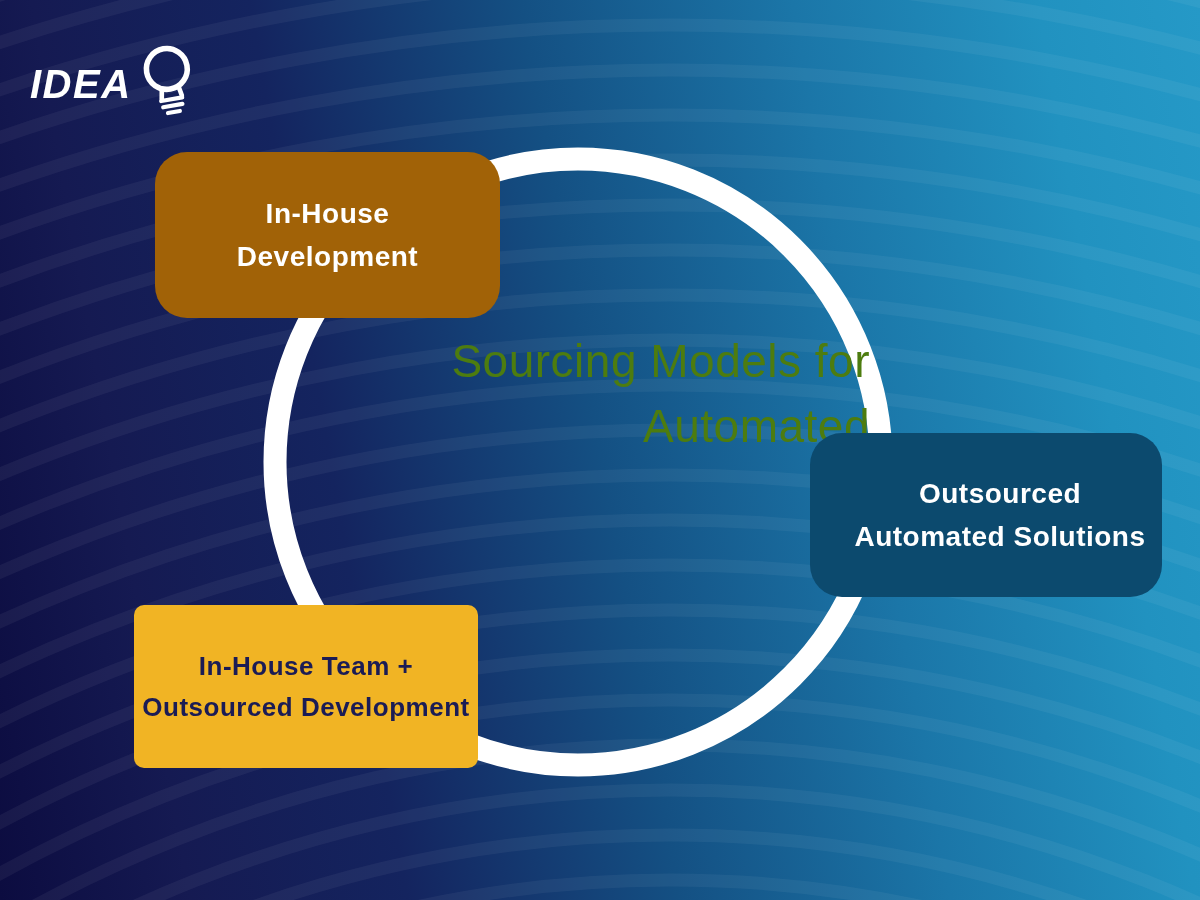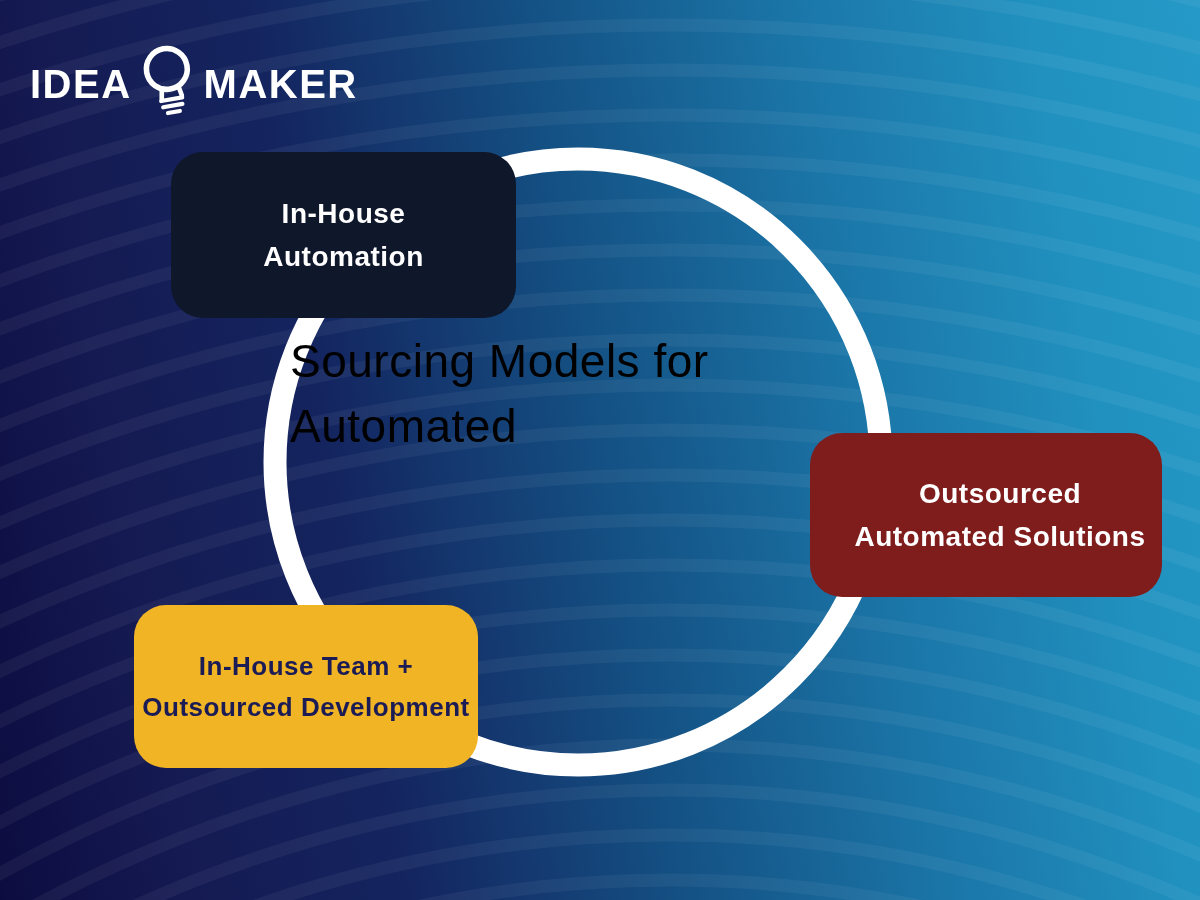--- a/index.html
+++ b/index.html
@@ -21,41 +21,42 @@
   .ring-layer { z-index: 1; }
 
   .logo {
     position: absolute; left: 30px; top: 42px; z-index: 3;
     display: flex; align-items: center; gap: 6px;
     color: #ffffff;
   }
   .logo-word {
     font-weight: bold; font-size: 40px; letter-spacing: 1.5px;
     font-family: "Liberation Sans", sans-serif;
+    font-style: italic;
   }
   .bulb { width: 56px; height: 78px; margin: 0 2px 6px 2px; }
 
   .node {
     position: absolute; z-index: 2;
     border-radius: 32px;
     display: flex; flex-direction: column; justify-content: center; align-items: center;
     text-align: center;
     font-weight: bold; letter-spacing: 0.5px;
     line-height: 1.55;
   }
   .node-0 { left: 155px; top: 152px; width: 345px; height: 166px; font-size: 28px; }
   .node-1 { left: 810px; top: 433px; width: 352px; height: 164px; font-size: 28px; }
-  .node-2 { left: 134px; top: 605px; width: 344px; height: 163px; font-size: 26px; padding: 0 8px; }
+  .node-2 { left: 134px; top: 605px; width: 344px; height: 163px; font-size: 26px; padding: 0 8px; border-radius: 10px; }
   .node-line { display: block; }
 
   .diagram-title {
     position: absolute; z-index: 2;
     left: 290px; top: 329px; width: 580px;
-    text-align: left;
-    color: #000000;
+    text-align: right;
+    color: #4d7c0f;
     font-size: 46px; line-height: 65px; font-weight: 400; letter-spacing: 0.5px;
     font-family: "Liberation Sans", sans-serif;
   }
 </style>
 </head>
 <body>
 
 <svg class="layer pattern-layer" width="1200" height="900" viewBox="0 0 1200 900" aria-hidden="true">
   <g fill="none" stroke="#ffffff" stroke-opacity="0.05" stroke-width="13">
     <circle cx="670" cy="2080" r="1200"></circle>
@@ -93,34 +94,33 @@
   <span class="logo-word">IDEA</span>
   <svg class="bulb" viewBox="0 0 60 84" aria-hidden="true">
     <g fill="none" stroke="#ffffff" stroke-linecap="round" transform="rotate(-10 30 42)">
       <circle cx="31" cy="29" r="22" stroke-width="6"></circle>
       <path d="M22 49 L20 60 M40 49 L42 60" stroke-width="5"></path>
       <path d="M19 62 L42 62" stroke-width="4.5"></path>
       <path d="M20 69 L41 69" stroke-width="4.5"></path>
       <path d="M24 76 L37 76" stroke-width="4.5"></path>
     </g>
   </svg>
-  <span class="logo-word">MAKER</span>
 </div>
 
 <div class="diagram-title">
   <span class="node-line">Sourcing Models for</span>
   <span class="node-line">Automated</span>
 </div>
 
-<div class="node node-0" style="background: #0f172a; color: rgb(255, 255, 255); margin-left: 16px;">
+<div class="node node-0" style="background: #a16207; color: rgb(255, 255, 255);">
   <span class="node-line">In-House</span>
-  <span class="node-line">Automation</span>
+  <span class="node-line">Development</span>
 </div>
 
-<div class="node node-1" style="background: #7f1d1d; color: rgb(255, 255, 255); padding-left: 28px;">
+<div class="node node-1" style="background: #0c4a6e; color: rgb(255, 255, 255); padding-left: 28px;">
   <span class="node-line">Outsourced</span>
   <span class="node-line">Automated Solutions</span>
 </div>
 
 <div class="node node-2" style="background: rgb(241, 180, 36); color: rgb(27, 28, 85);">
   <span class="node-line">In-House Team +</span>
   <span class="node-line">Outsourced Development</span>
 </div>
 
 </body></html>

